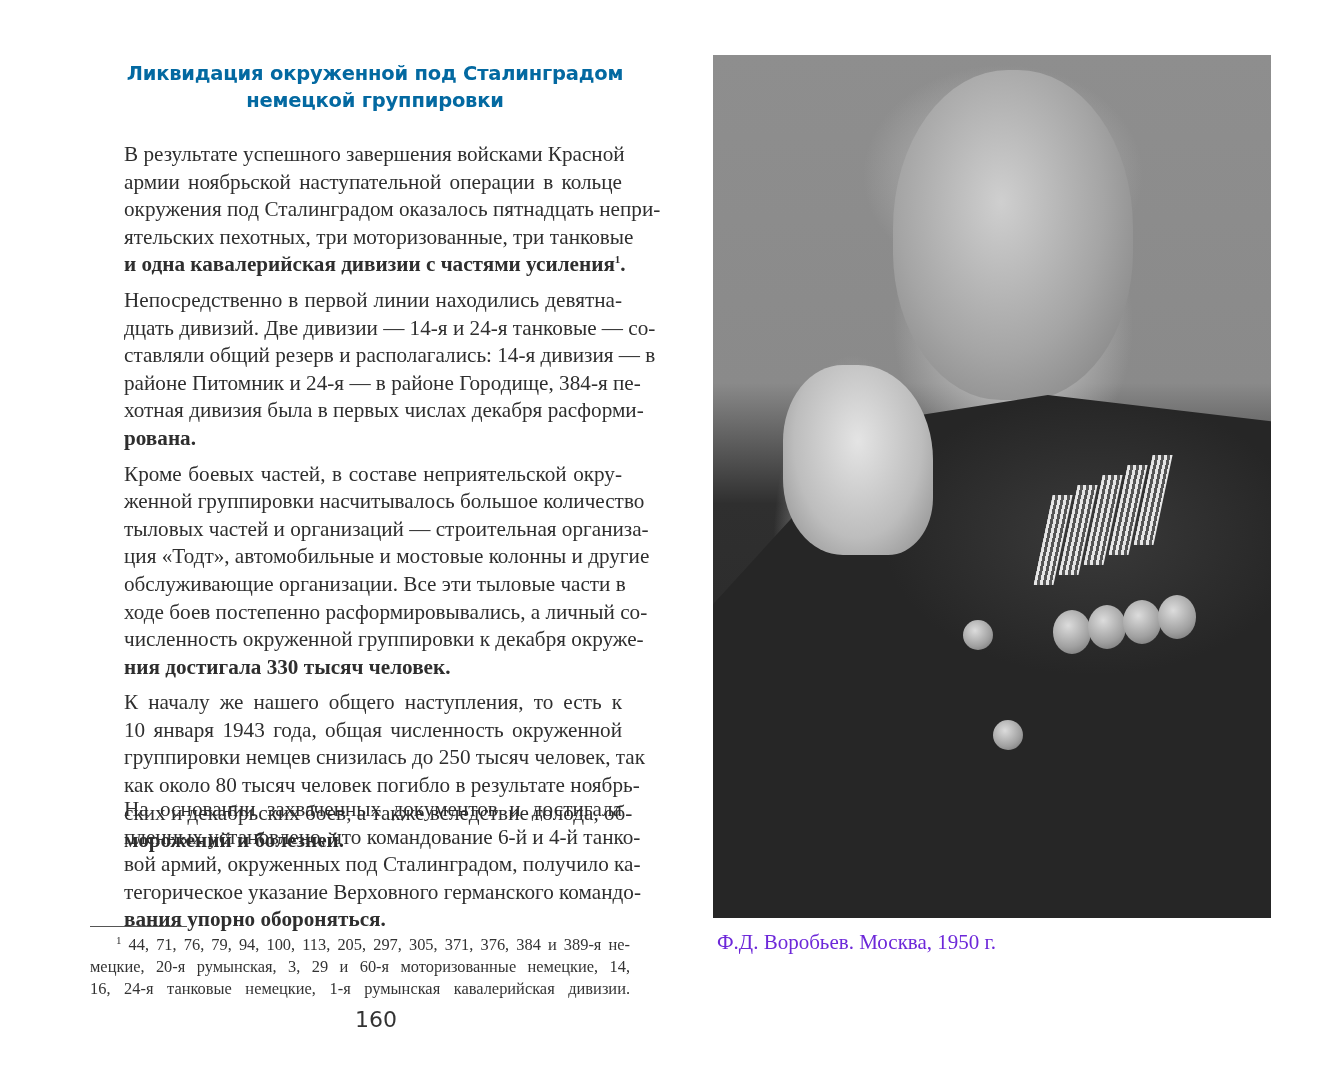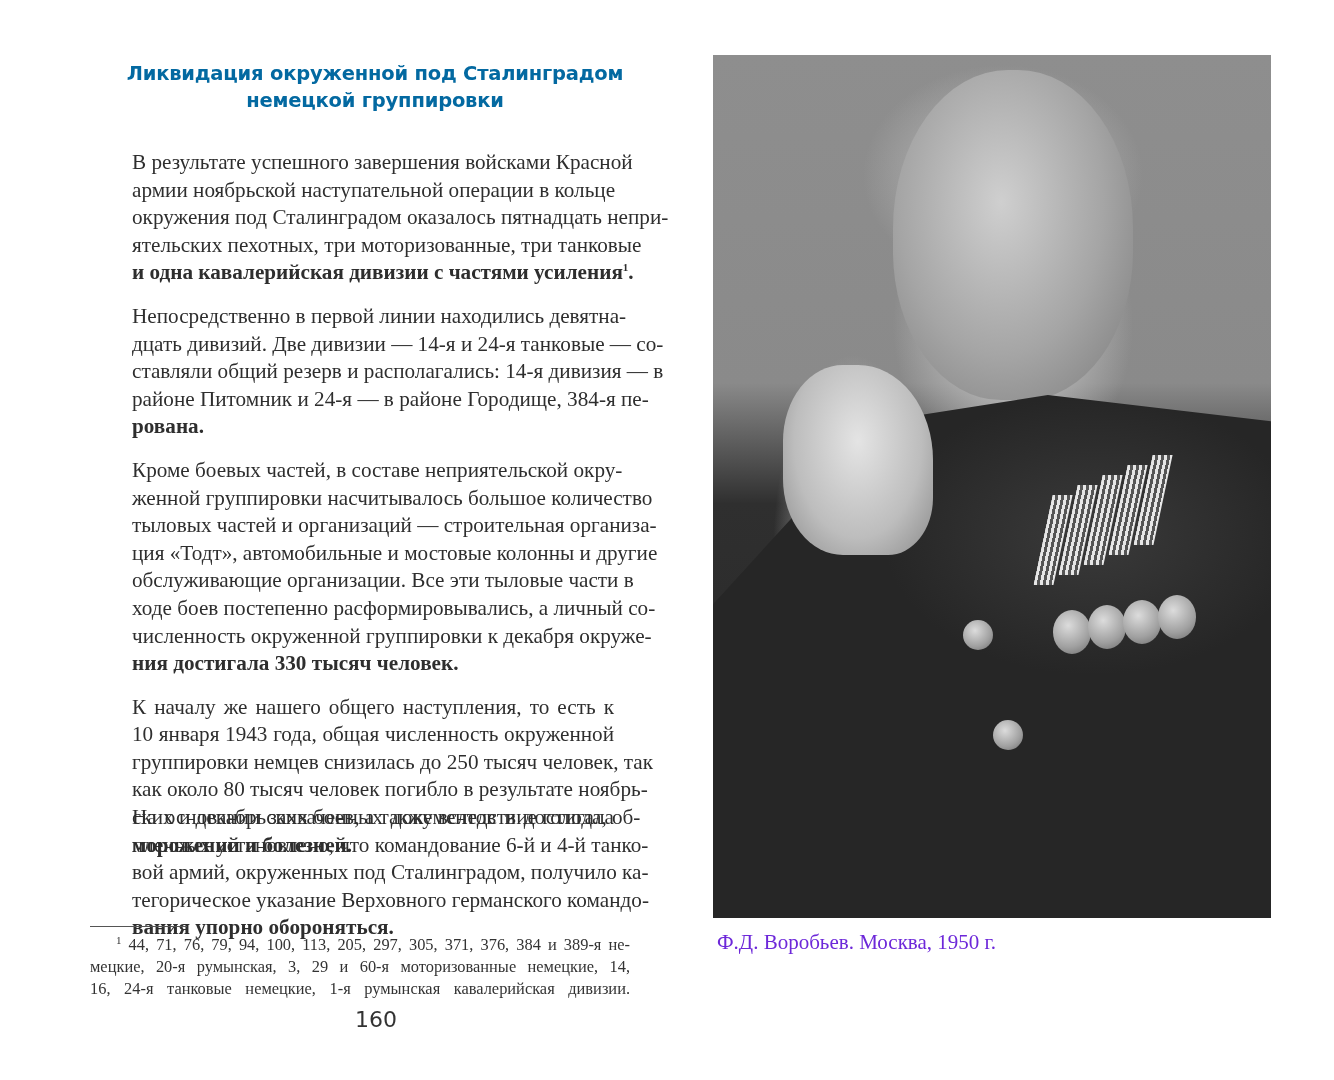--- a/index.html
+++ b/index.html
@@ -14,21 +14,21 @@
     position: absolute; left: 100px; top: 60px; width: 550px; text-align: center;
     font-family: "DejaVu Sans", "Liberation Sans", sans-serif; font-weight: bold;
     font-size: 19.5px; line-height: 27px; color: #0369a1;
     letter-spacing: -0.2px;
   }
   .body-text {
     position: absolute; left: 90px; width: 540px;
     font-size: 21.2px; line-height: 27.6px; color: #2e2e2e;
     text-align: justify;
   }
-  .para { margin: 16px; text-indent: 26px; }
+  .para { margin: 8px; text-indent: 26px; }
   .line { display: block; text-align: justify; text-align-last: justify; white-space: nowrap; }
   .line.last { text-align-last: left; font-weight: bold; }
   sup.fn { font-size: 11px; vertical-align: super; line-height: 0; }
 
   .block-1 { top: 133px; }
   .block-2 { top: 788px; }
 
   .footnote-rule { position: absolute; left: 90px; top: 926px; width: 97px; height: 1px; background: #555; }
   .footnote {
     position: absolute; left: 90px; top: 934px; width: 540px;
@@ -92,20 +92,21 @@
       <span class="line">армии ноябрьской наступательной операции в кольце</span>
       <span class="line">окружения под Сталинградом оказалось пятнадцать непри-</span>
       <span class="line">ятельских пехотных, три моторизованные, три танковые</span>
       <span class="line last"><span>и одна кавалерийская дивизии с частями усиления</span><sup class="fn">1</sup><span>.</span></span>
     </div>
     <div class="para">
       <span class="line" style="text-indent:26px">Непосредственно в первой линии находились девятна-</span>
       <span class="line">дцать дивизий. Две дивизии — 14-я и 24-я танковые — со-</span>
       <span class="line">ставляли общий резерв и располагались: 14-я дивизия — в</span>
       <span class="line">районе Питомник и 24-я — в районе Городище, 384-я пе-</span>
+      <span class="line">хотная дивизия была в первых числах декабря расформи-</span>
       <span class="line last">рована.</span>
     </div>
     <div class="para">
       <span class="line" style="text-indent:26px">Кроме боевых частей, в составе неприятельской окру-</span>
       <span class="line">женной группировки насчитывалось большое количество</span>
       <span class="line">тыловых частей и организаций — строительная организа-</span>
       <span class="line">ция «Тодт», автомобильные и мостовые колонны и другие</span>
       <span class="line">обслуживающие организации. Все эти тыловые части в</span>
       <span class="line">ходе боев постепенно расформировывались, а личный со-</span>
       <span class="line">численность окруженной группировки к декабря окруже-</span>

